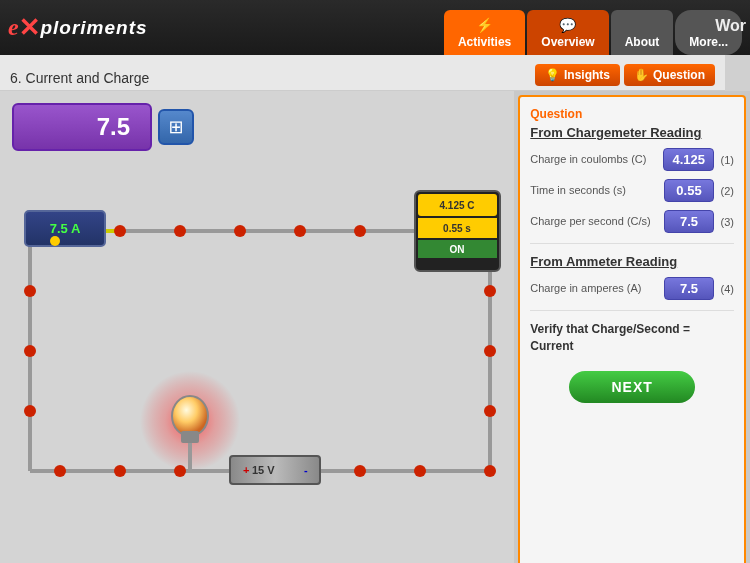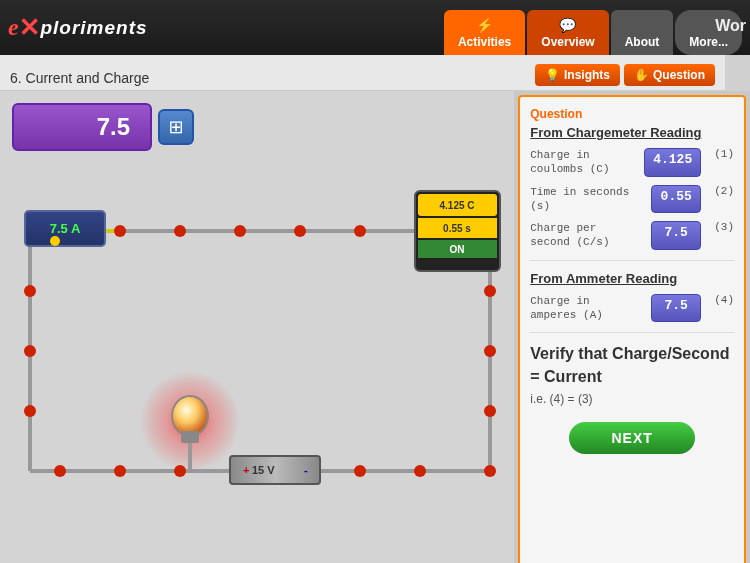--- a/index.html
+++ b/index.html
@@ -195,23 +195,23 @@
     .panel-section-title {
       color: #333;
       font-size: 13px;
       font-weight: bold;
       margin-bottom: 8px;
       text-decoration: underline;
     }
 
     .data-row {
       display: flex;
+      align-items: center;
       margin-bottom: 8px;
-      gap: 13px;
-      font-family: Liberation Mono, monospace;
+      gap: 4px;
     }
     .data-label {
       color: #555;
       font-size: 11px;
       flex: 1;
       line-height: 1.3;
     }
     .data-value-box {
       background: linear-gradient(to bottom, #7777dd, #5555bb);
       color: white;
@@ -231,21 +231,21 @@
     }
 
     .section-divider {
       border: none;
       border-top: 1px solid #ddd;
       margin: 10px 0;
     }
 
     .verify-text {
       color: #333;
-      font-size: 16px;
+      font-size: 12px;
       font-weight: bold;
       margin-bottom: 4px;
       line-height: 1.4;
     }
     .verify-sub {
       color: #555;
       font-size: 12px;
       margin-bottom: 8px;
     }
 
@@ -452,18 +452,17 @@
 
     <div class="data-row">
       <span class="data-label">Charge in amperes (A)</span>
       <span class="data-value-box">7.5</span>
       <span class="data-number">(4)</span>
     </div>
 
     <hr class="section-divider">
 
     <div class="verify-text">Verify that Charge/Second = Current</div>
-    <div class="verify-sub">i.e. (4) = (3)</div>
 
     <button class="next-btn">NEXT</button>
   </div>
 
 </div>
 
 </body></html>

